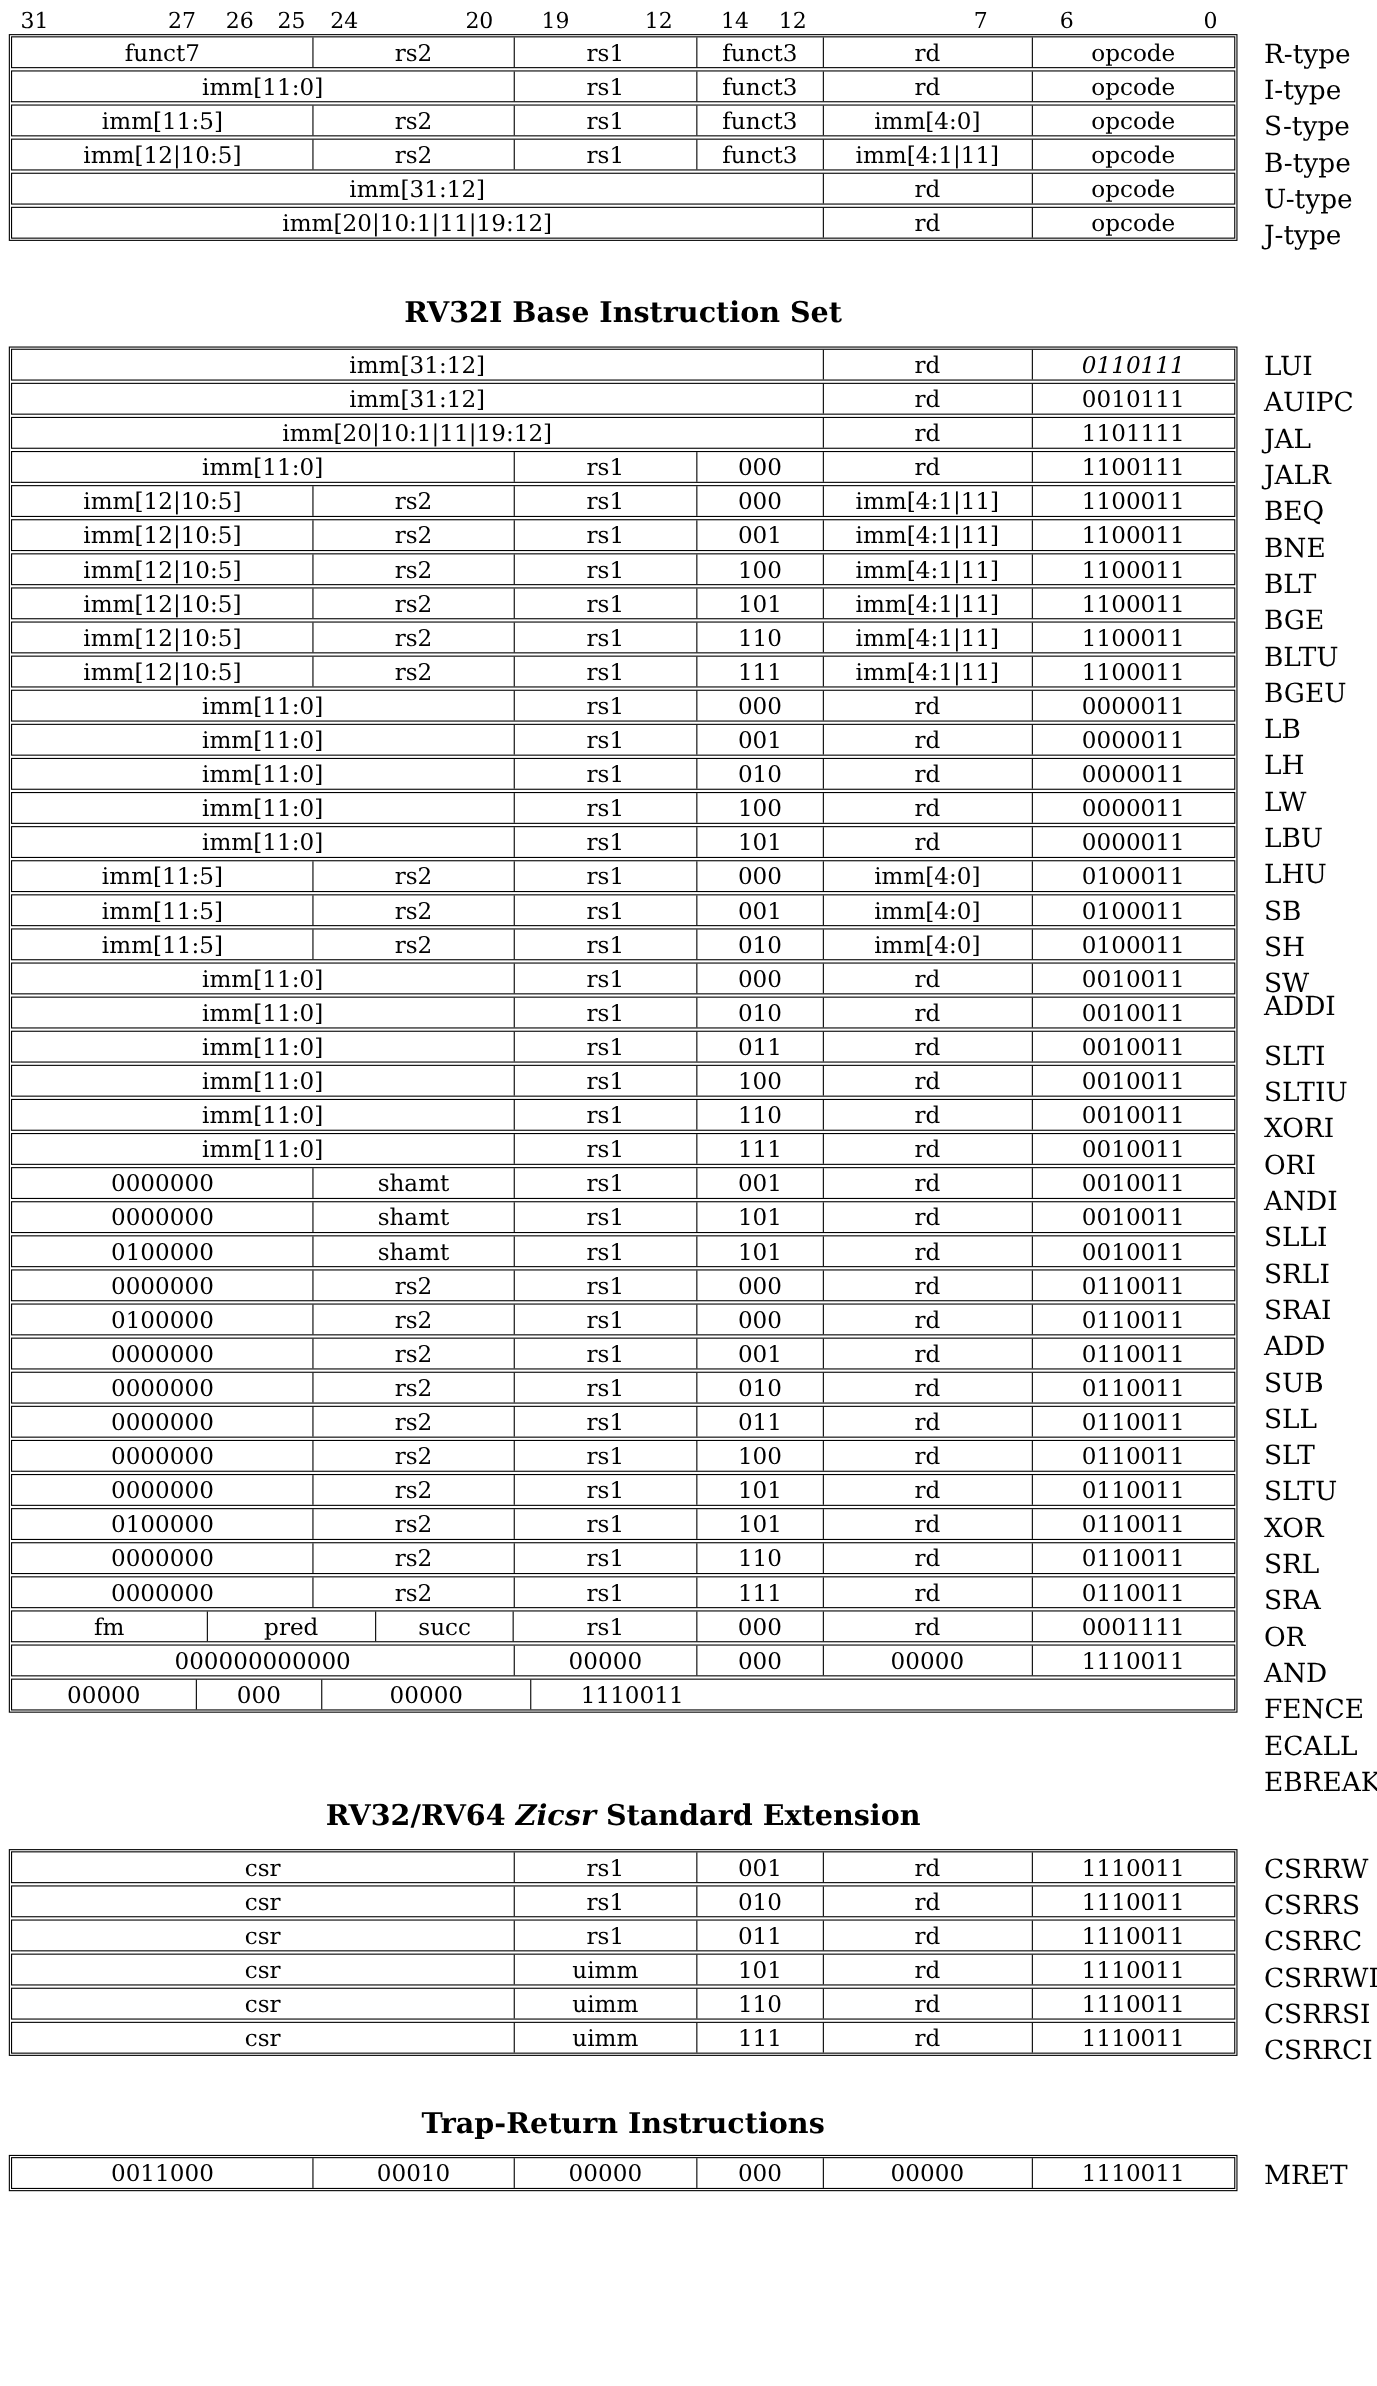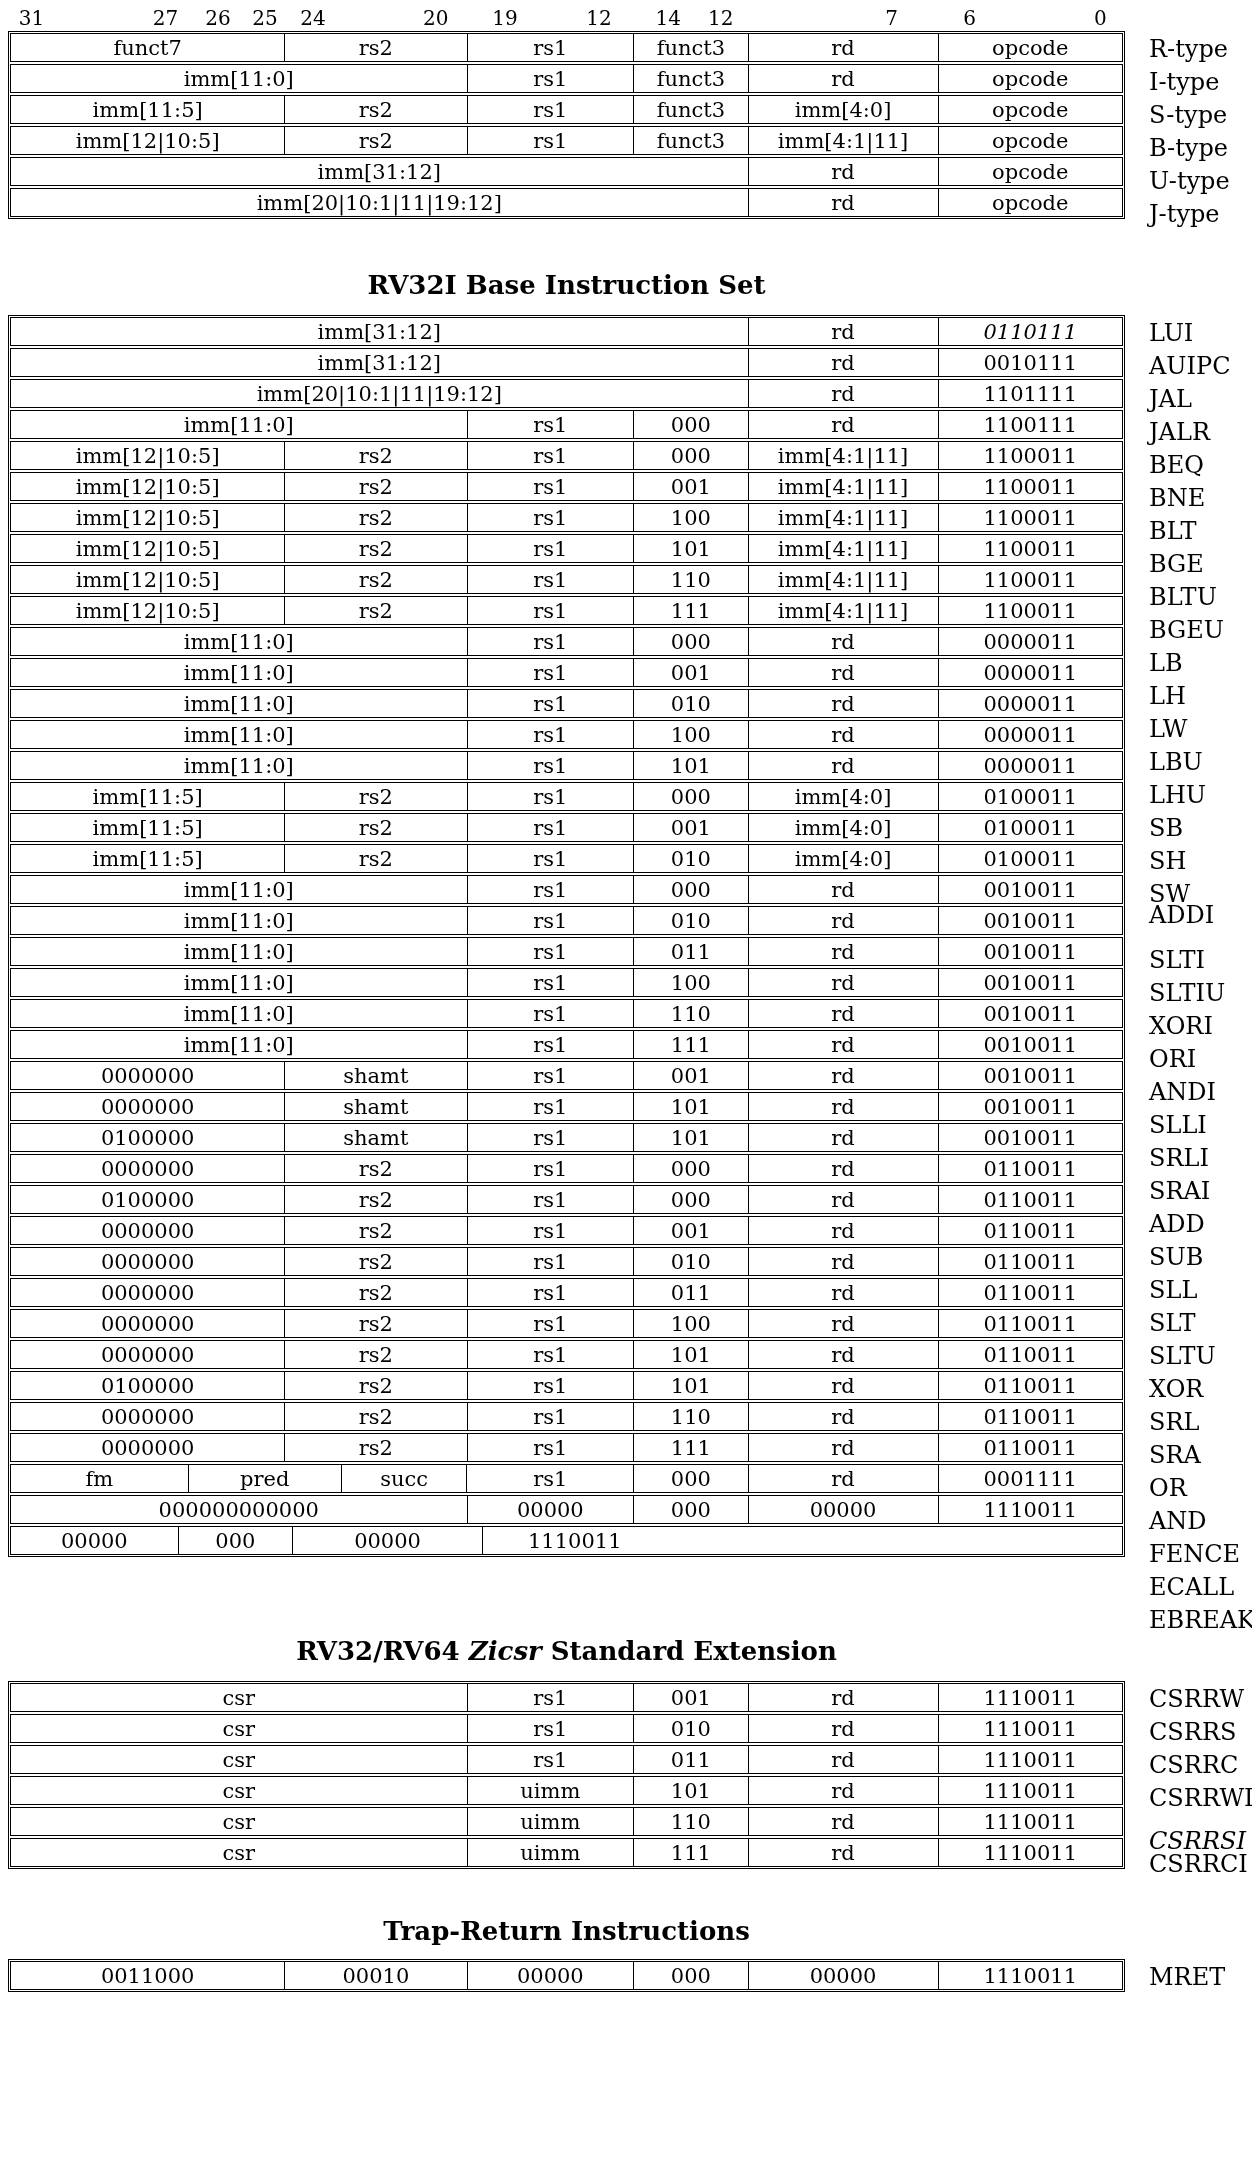--- a/index.html
+++ b/index.html
@@ -530,21 +530,21 @@
             <div class="cell" style="width: 15%;">uimm</div>
             <div class="cell" style="width: 10.3%;">111</div>
             <div class="cell" style="width: 17.1%;">rd</div>
             <div class="cell" style="width: 16.6%;">1110011</div>
           </div>
         </div>
         <div class="labelcol" style="top: 2px;">CSRRW</div>
         <div class="labelcol" style="top: 35px;">CSRRS</div>
         <div class="labelcol" style="top: 68px;">CSRRC</div>
         <div class="labelcol" style="top: 101px;">CSRRWI</div>
-        <div class="labelcol" style="top: 144px; font-style: italic;">CSRRSI</div>
+        <div class="labelcol" style="top: 134px;">CSRRSI</div>
         <div class="labelcol" style="top: 167px;">CSRRCI</div>
       </div>
       <div class="sec-title t3"><span>Trap-Return Instructions</span></div>
       <div class="rowwrap">
         <div class="enc-table">
           <div class="rowbox">
             <div class="cell" style="width: 24.6%;">0011000</div>
             <div class="cell" style="width: 16.4%;">00010</div>
             <div class="cell" style="width: 15%;">00000</div>
             <div class="cell" style="width: 10.3%;">000</div>

